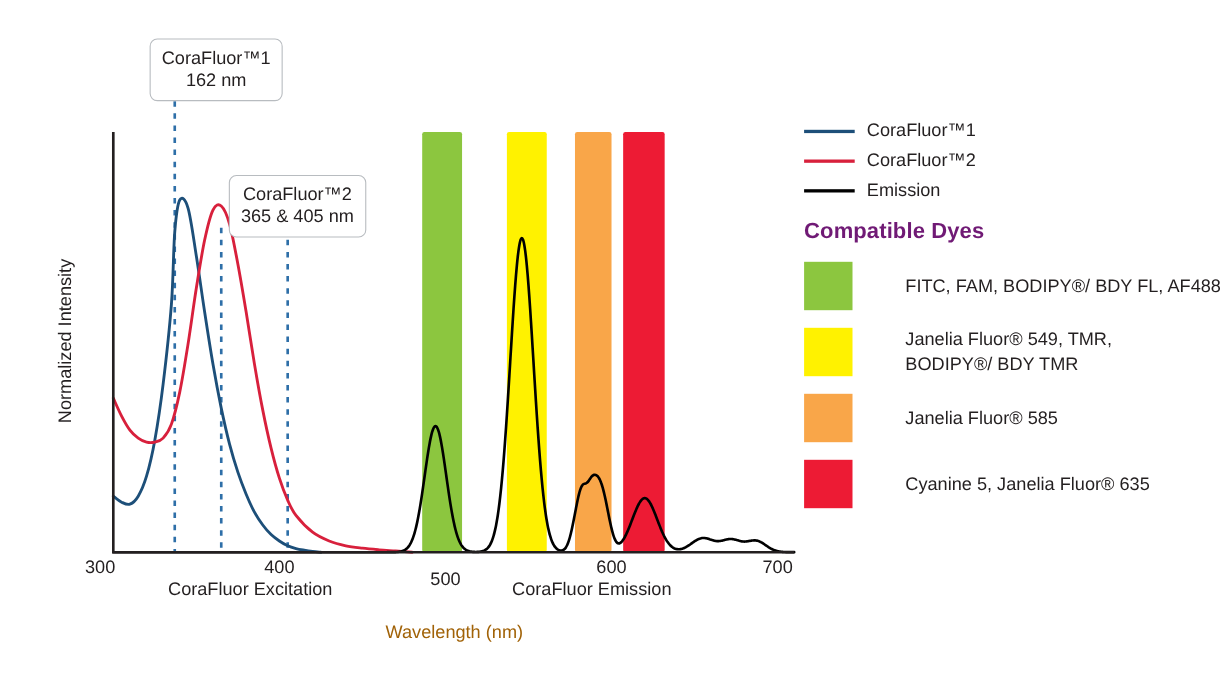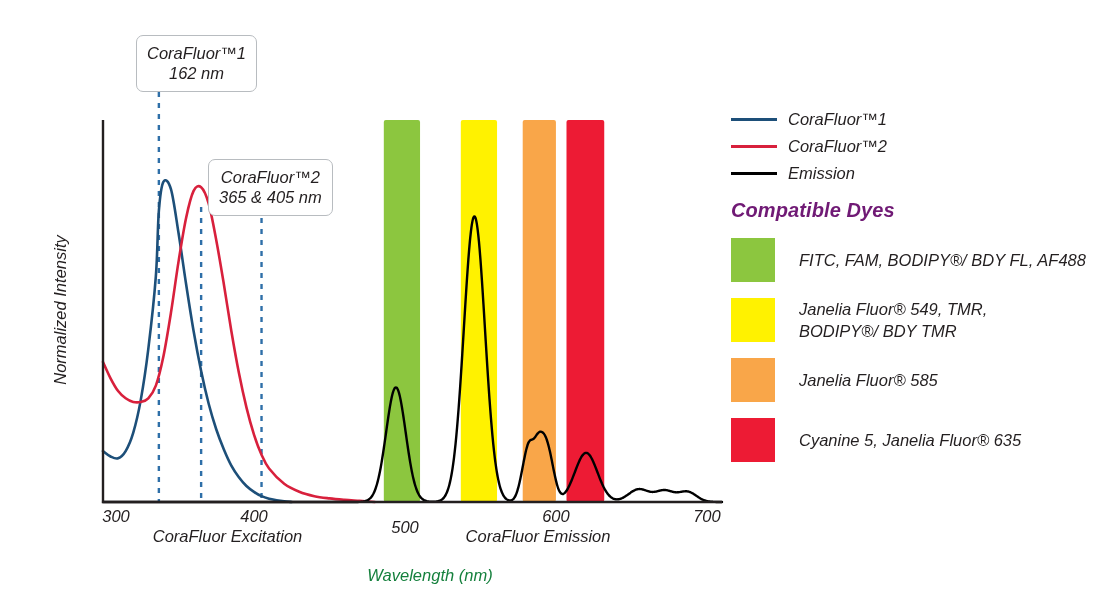--- a/index.html
+++ b/index.html
@@ -14,21 +14,20 @@
     font-family: "Liberation Sans", sans-serif;
     color: #231f20;
     overflow: hidden;
     position: relative;
   }
   #root {
     position: absolute;
     left: 0; top: 0;
     width: 1110px;
     height: 552px;
-    font-style: italic;
   }
 
   
   .plot-wrap {
     position: absolute;
     left: 0; top: 0;
     width: 740px;
     height: 612px;
   }
   .plot-svg {
@@ -68,22 +67,22 @@
     position: absolute;
     font-size: 16.5px;
     color: #231f20;
     transform: translateX(-50%);
     white-space: nowrap;
     margin-left: 46px;
   }
   #x-axis-title {
     position: absolute;
     font-size: 16.5px;
-    color: #15803d;
-    left: 430px;
+    color: #a16207;
+    left: 413px;
     top: 566px;
     transform: translateX(-50%);
     white-space: nowrap;
   }
   #y-axis-title {
     position: absolute;
     font-size: 16.5px;
     color: #231f20;
     left: 60px;
     top: 310px;
@@ -144,21 +143,21 @@
     width: 44px;
     height: 44px;
     flex: 0 0 auto;
     margin-right: 24px;
   }
   .dye-label {
     font-size: 16.5px;
     color: #231f20;
     line-height: 1.35;
   }
-  .dye-label span { display: block; white-space: nowrap; }
+  .dye-label span { display: block; white-space: nowrap; margin-left: 24px; }
 </style>
 </head>
 <body>
 
 <div id="root">
 
   <div class="plot-wrap">
     <svg class="plot-svg" id="plot-svg" width="740" height="612">
         <rect x="383.81463414634146" y="120" width="36.23414634146343" height="382" fill="#8CC63F" rx="2"></rect>
         <rect x="460.8121951219512" y="120" width="36.23414634146343" height="382" fill="#FFF200" rx="2"></rect>
@@ -177,21 +176,21 @@
       <span class="l1">CoraFluor™1</span>
       <span class="l2">162 nm</span>
     </div>
 
     <div class="callout" id="callout-2">
       <span class="l1">CoraFluor™2</span>
       <span class="l2">365 &amp; 405 nm</span>
     </div>
 
     <div id="x-ticks">
-        <div class="axis-tick" style="left: 116px; top: 507px;">300</div>
+        <div class="axis-tick" style="left: 91px; top: 507px;">300</div>
         <div class="axis-tick" style="left: 254px; top: 507px;">400</div>
         <div class="axis-tick" style="left: 405px; top: 507px; margin-top: 11px;">500</div>
         <div class="axis-tick" style="left: 555.9px; top: 507px; text-align: right;">600</div>
         <div class="axis-tick" style="left: 706.9px; top: 507px;">700</div>
       </div>
 
     <div class="axis-sublabel" id="sub-exc" style="left: 181.5px; top: 527px;">CoraFluor Excitation</div>
     <div class="axis-sublabel" id="sub-emi" style="left: 492px; top: 527px;">CoraFluor Emission</div>
 
     <div id="x-axis-title">Wavelength (nm)</div>

